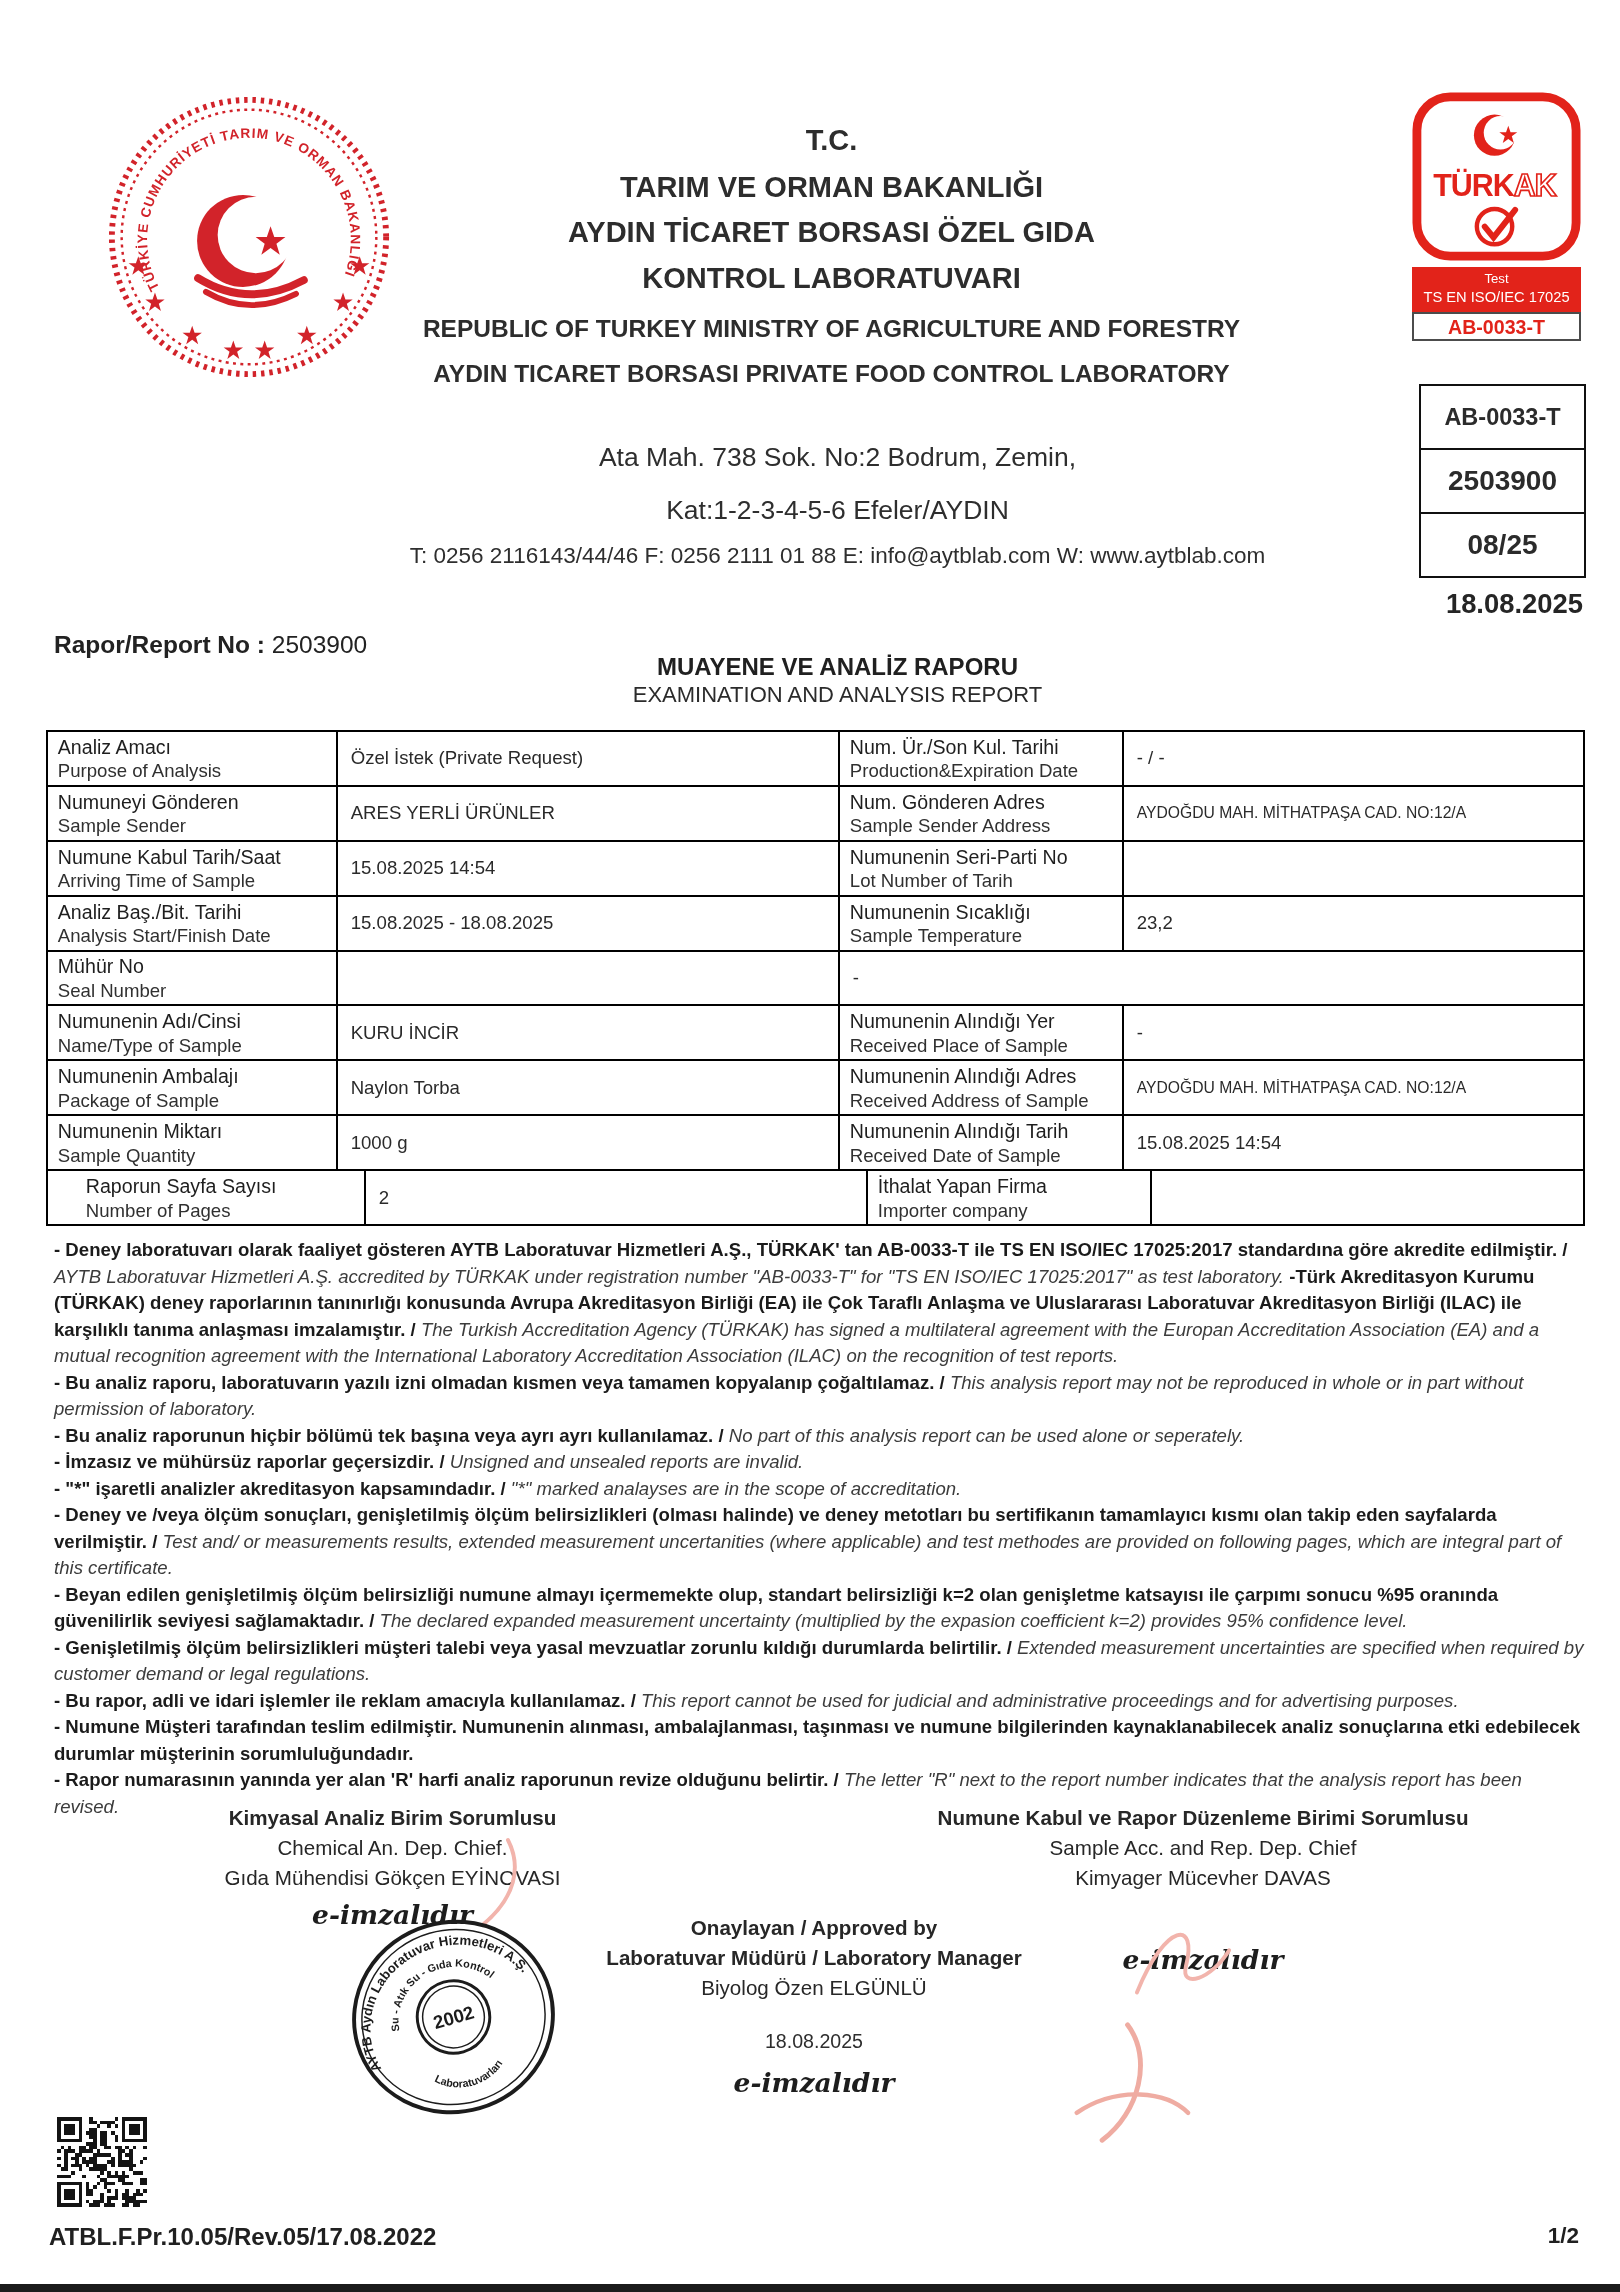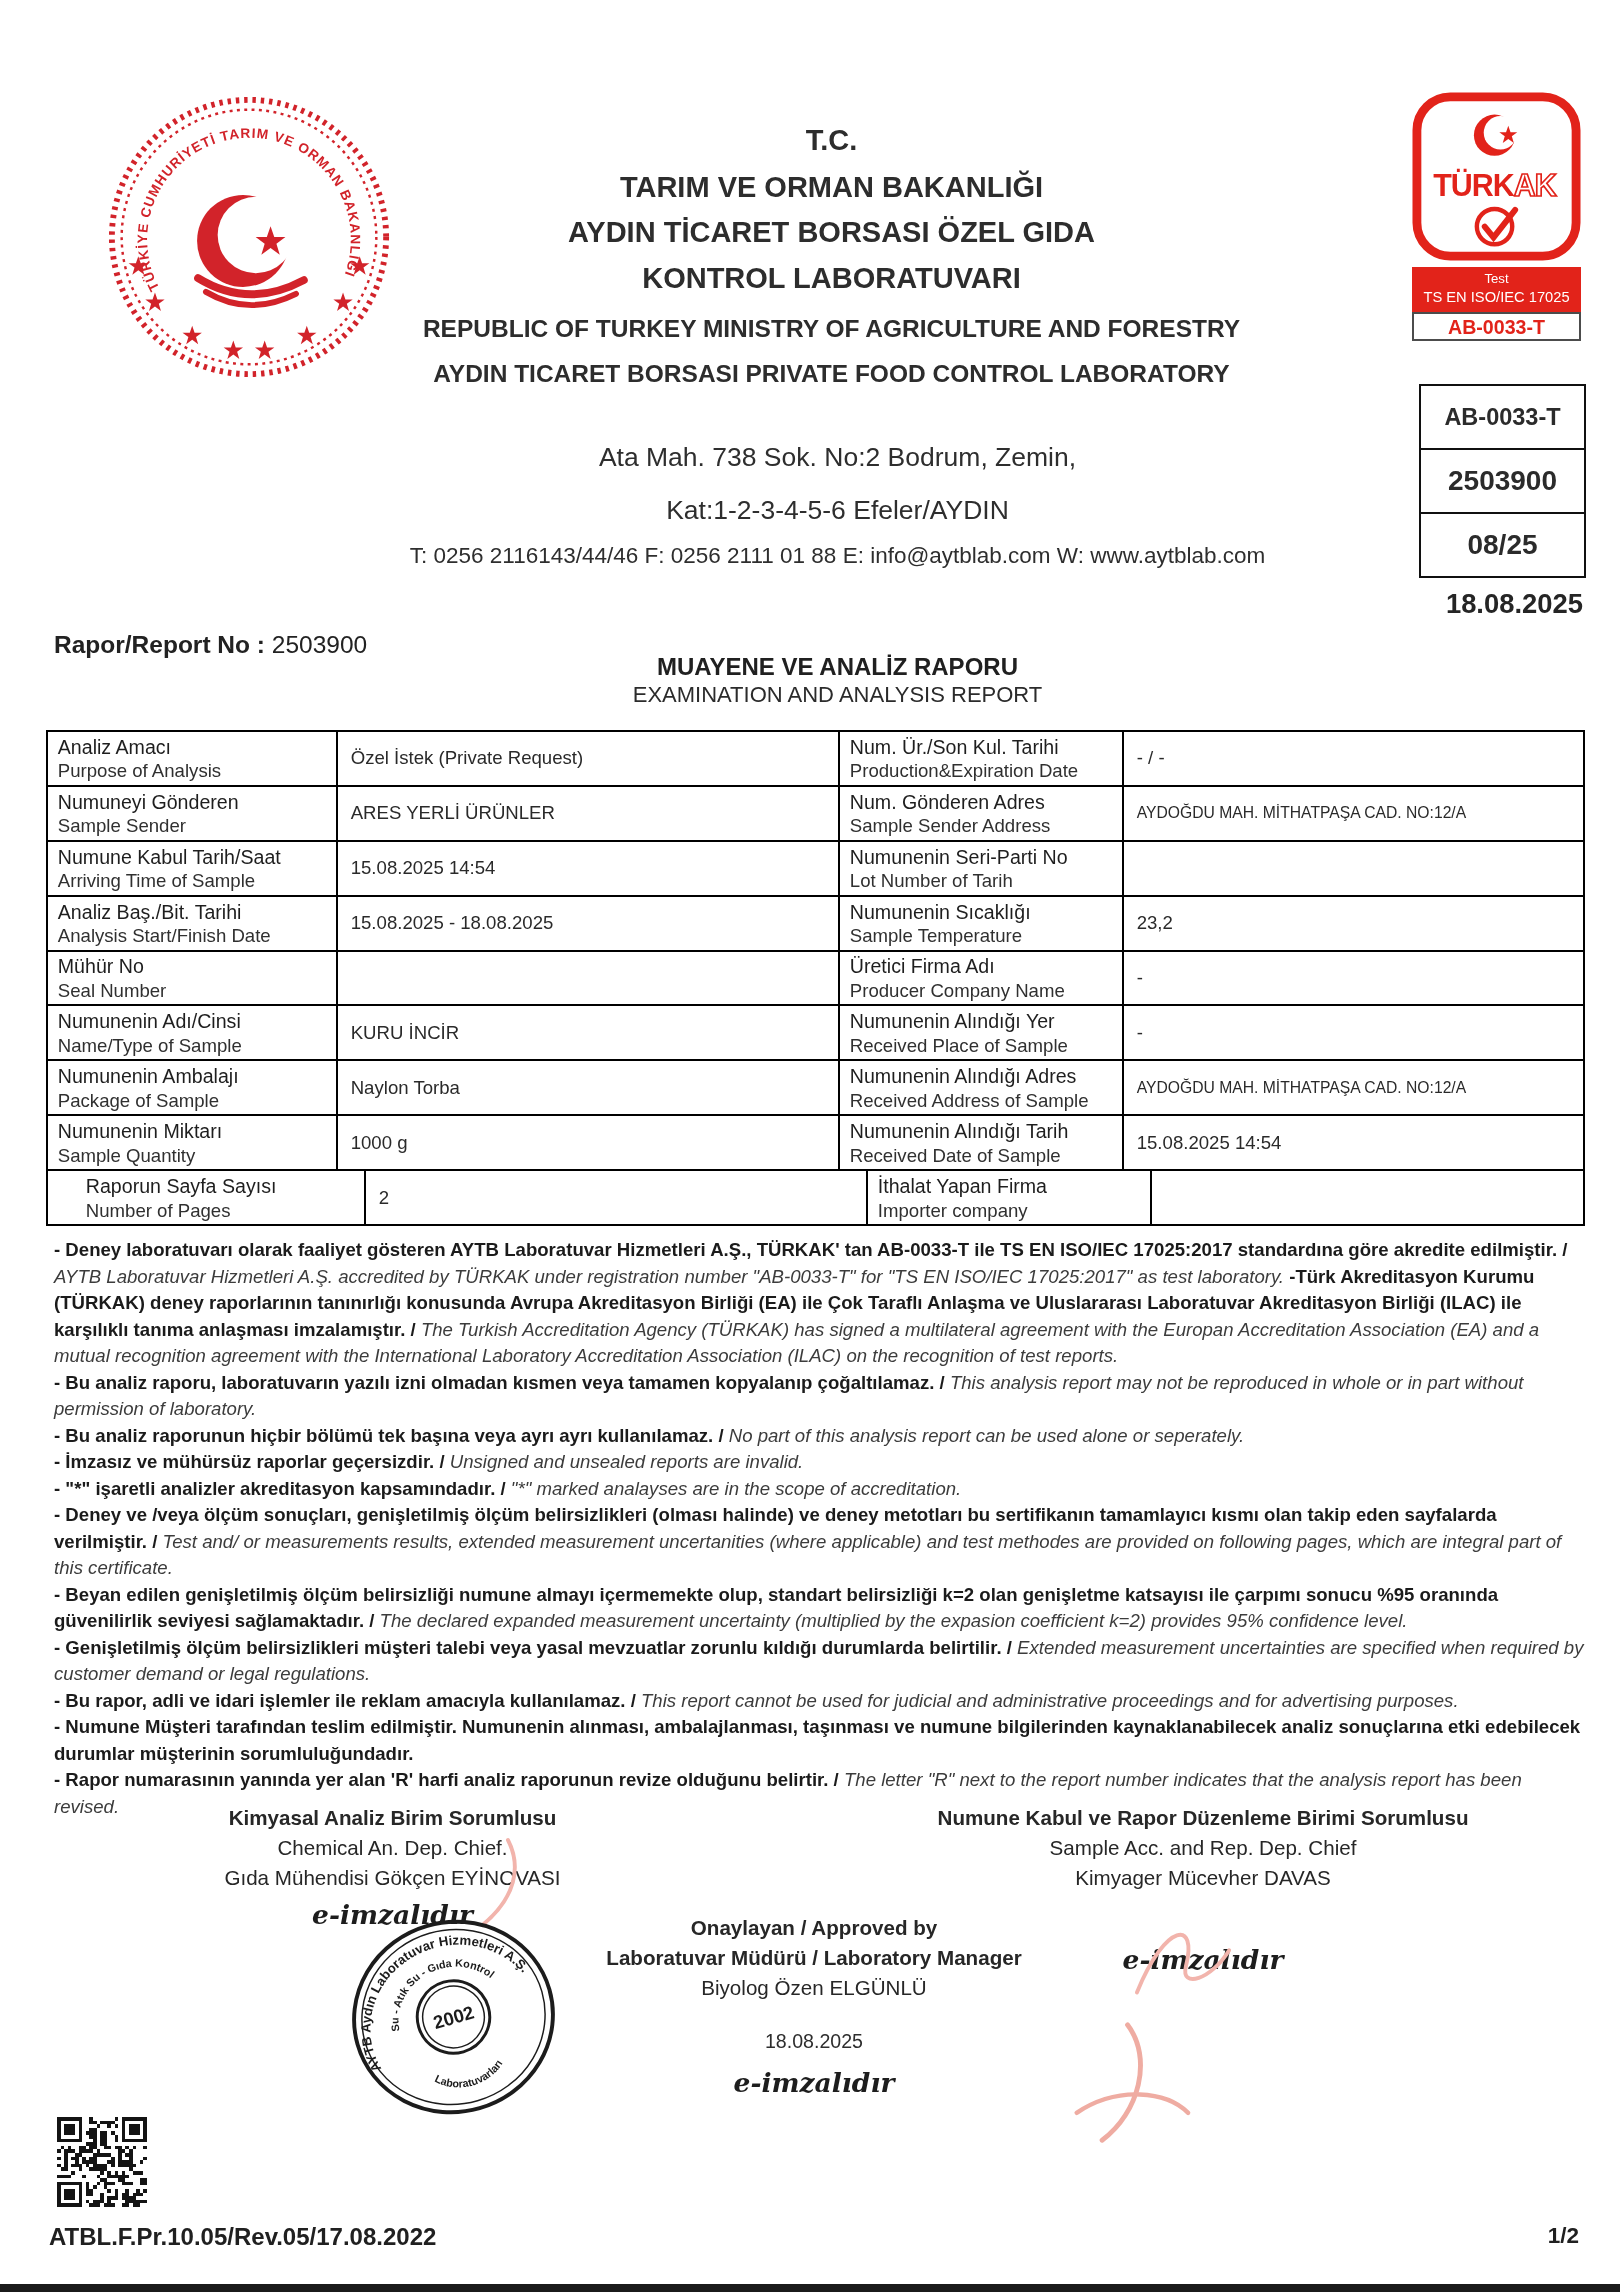--- a/index.html
+++ b/index.html
@@ -205,24 +205,20 @@
           <div class="lab-en">Sample Temperature</div>
         </div>
         <div class="tcell val">23,2</div>
       </div>
       <div class="trow">
         <div class="tcell lab">
           <div class="lab-tr">Mühür No</div>
           <div class="lab-en">Seal Number</div>
         </div>
         <div class="tcell val"></div>
-        <div class="tcell lab">
-          <div class="lab-tr">Üretici Firma Adı</div>
-          <div class="lab-en">Producer Company Name</div>
-        </div>
         <div class="tcell val">-</div>
       </div>
       <div class="trow">
         <div class="tcell lab">
           <div class="lab-tr">Numunenin Adı/Cinsi</div>
           <div class="lab-en">Name/Type of Sample</div>
         </div>
         <div class="tcell val">KURU İNCİR</div>
         <div class="tcell lab">
           <div class="lab-tr">Numunenin Alındığı Yer</div>

